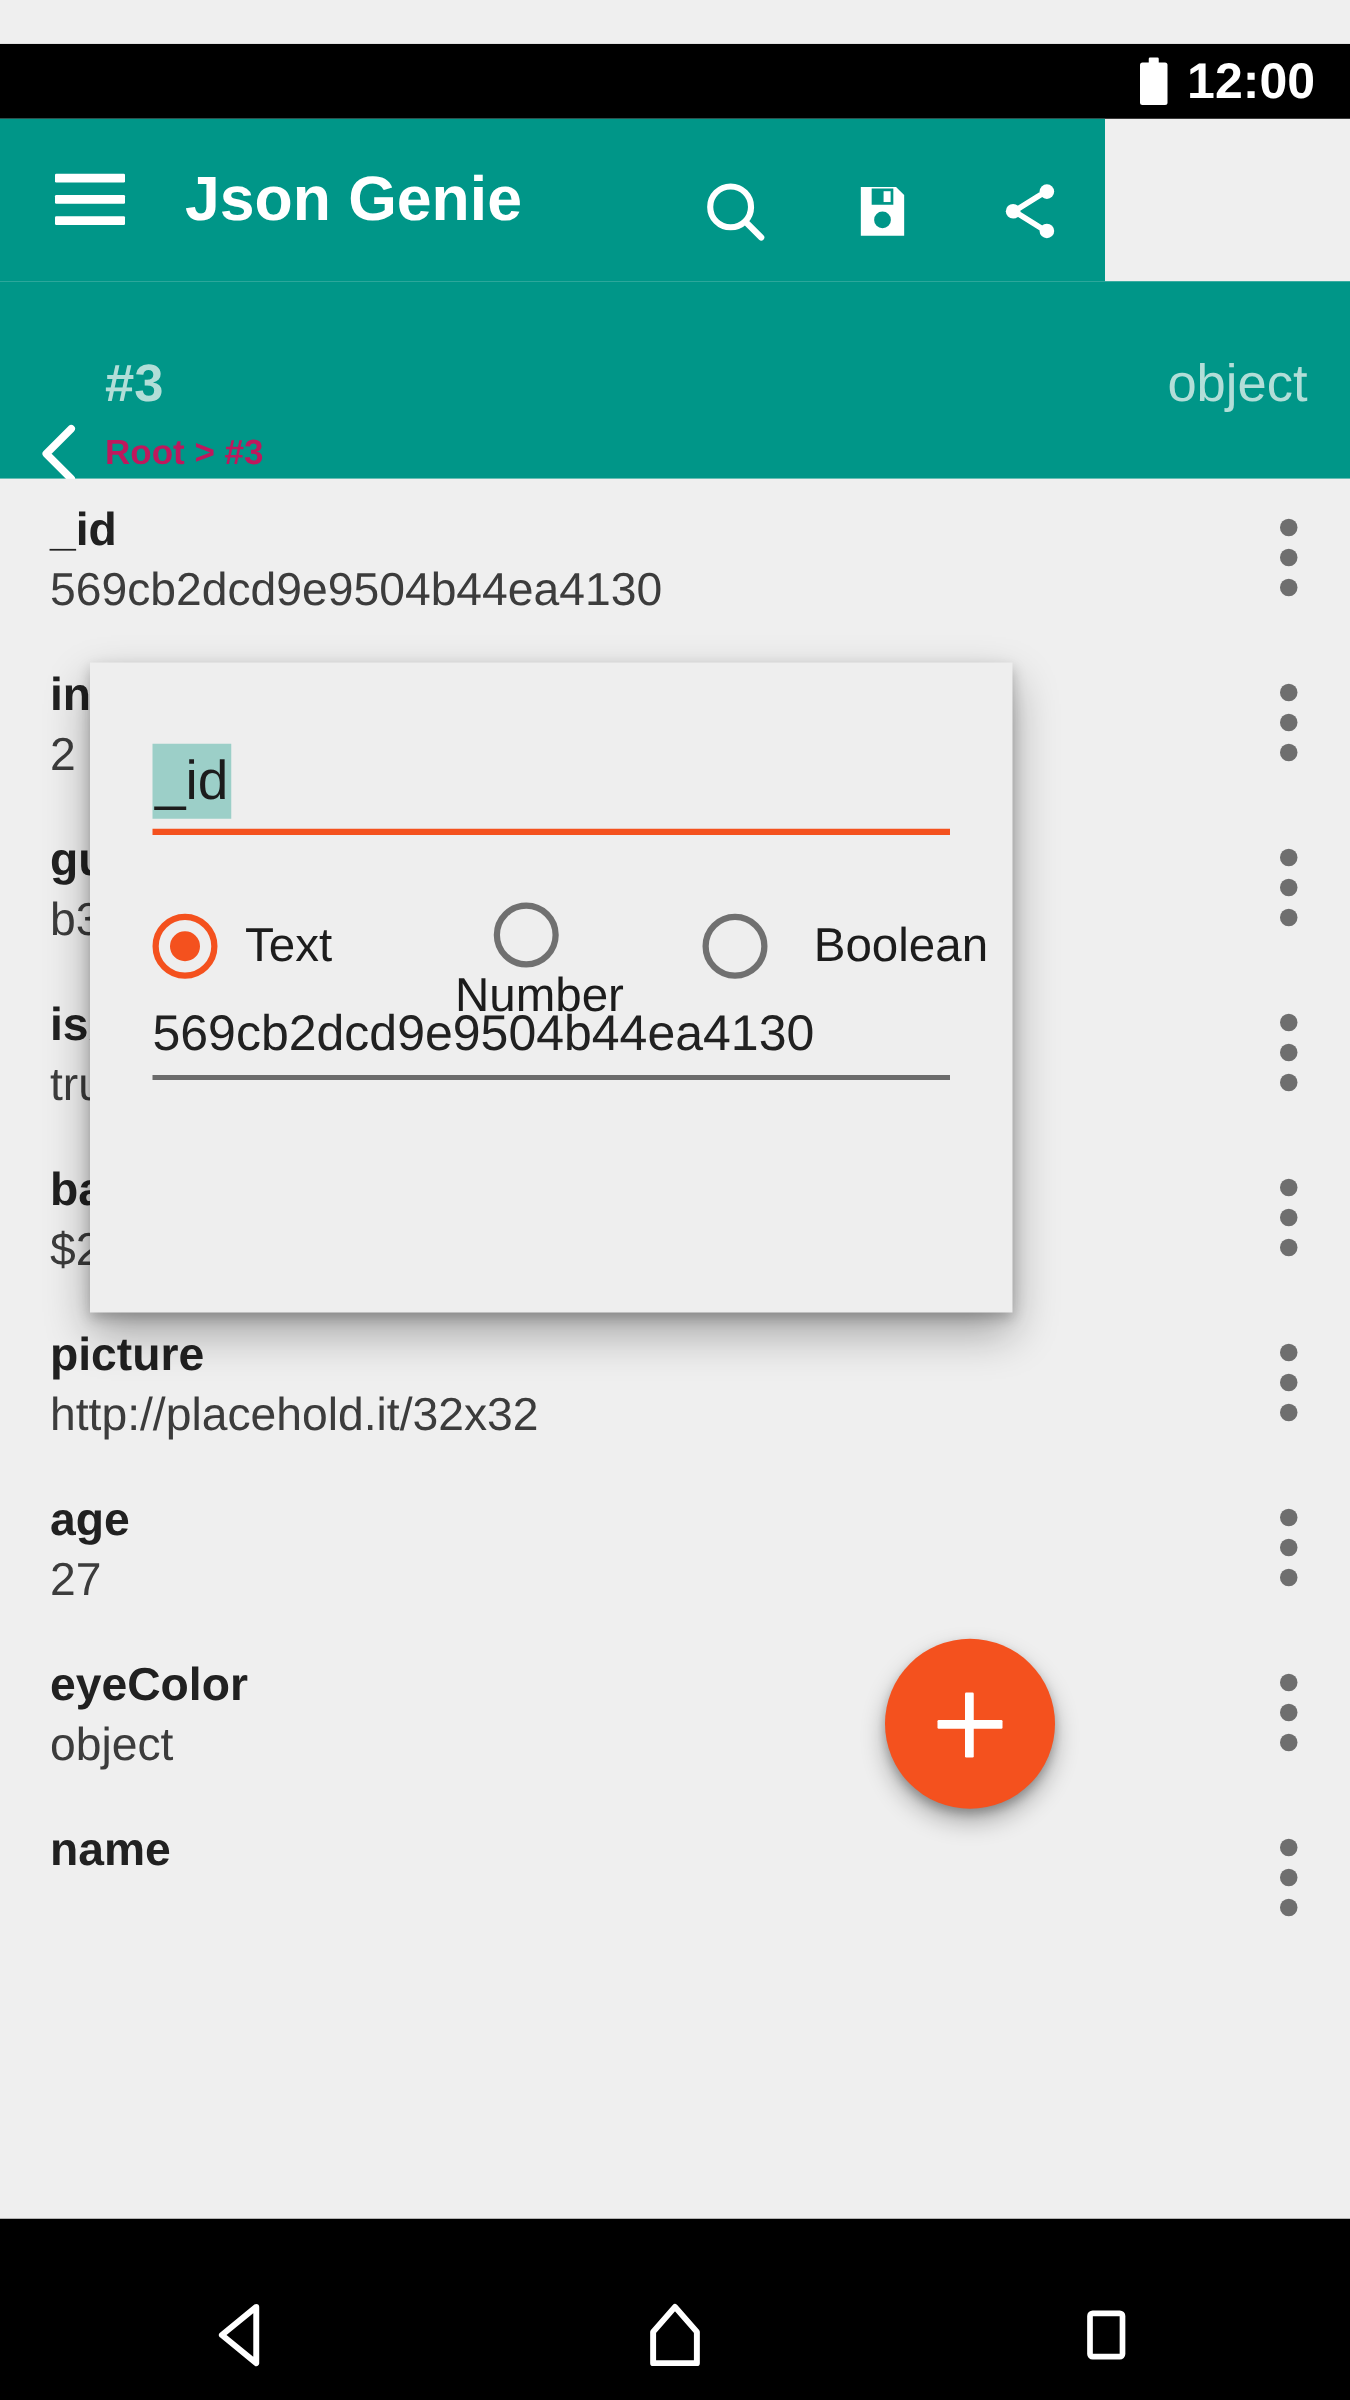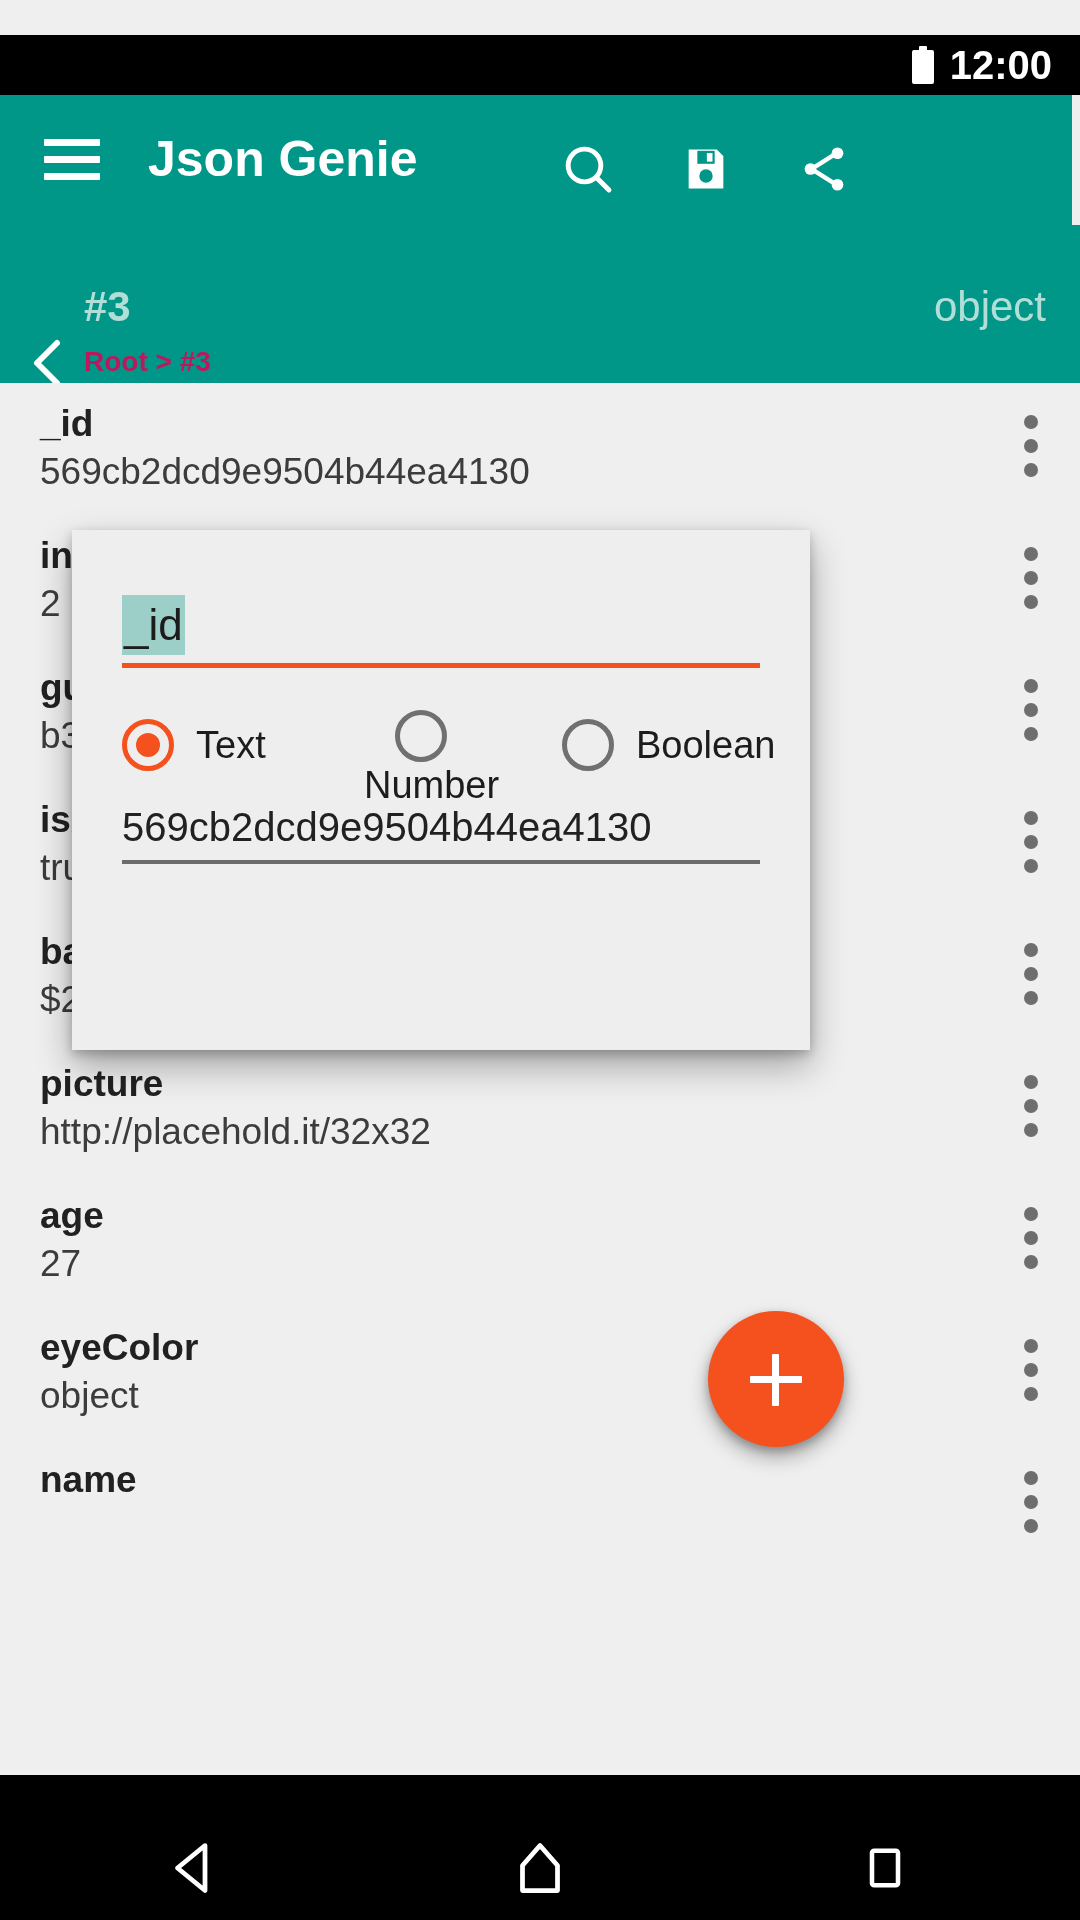--- a/index.html
+++ b/index.html
@@ -21,21 +21,21 @@
   .battery .body{
     position:absolute; left:0; top:4px; width:22px; height:34px; background:#fff; border-radius:2px;
   }
   .battery .tip{
     position:absolute; left:7px; top:0px; width:8px; height:5px; background:#fff; border-radius:1px;
   }
   .clock{ color:#fff; font-size:40px; font-weight:700; letter-spacing:0px; line-height:40px; }
 
   
   .appbar{
-    position:absolute; left:0; top:60px; width:1072px; height:130px;
+    position:absolute; left:0; top:60px; width:884px; height:130px;
     background:#009688;
   }
   .hamburger{
     position:absolute; left:44px; top:42px; width:56px; height:44px;
     cursor:pointer;
   }
   .hamburger i{
     position:absolute; left:0; width:56px; height:7px; background:#fff; border-radius:1px; display:block;
   }
   .hamburger i:nth-child(1){ top:2px; }
@@ -120,36 +120,36 @@
     position:absolute; left:0; top:0;
     font-size:44px; line-height:60px; color:#1c1c1c;
     background:#9ccfc8; padding:0 2px;
   }
   .key-underline{
     position:absolute; left:50px; top:133px; width:638px; height:5px; background:#f4511e;
   }
   .radios{
     position:absolute; left:50px; top:180px; width:650px; height:70px;
   }
-  .radio{ position:absolute; top:0; height:70px; display:flex; align-items:center; cursor:pointer; }
+  .radio{ position:absolute; top:12px; height:70px; display:flex; align-items:center; cursor:pointer; }
   .radio .dot{
     width:52px; height:52px; border-radius:50%; border:5px solid #707070;
     position:relative; flex:none;
   }
   .radio.on .dot{ border-color:#f4511e; }
   .radio.on .dot::after{
     content:""; position:absolute; left:9px; top:9px; width:24px; height:24px;
     border-radius:50%; background:#f4511e;
   }
   .radio span.lbl{
     margin-left:22px; font-size:38px; color:#1c1c1c; line-height:46px; white-space:nowrap;
   }
   .r1{ left:0px; }
   .r2{ left:220px;flex-direction:column; }
-  .r3{ left:440px; }
+  .r3{ left:440px;gap:15px; }
 
   .val-field{
     position:absolute; left:50px; top:268px; width:638px; height:58px;
     font-size:40px; color:#212121; line-height:58px; white-space:nowrap;
   }
   .val-underline{
     position:absolute; left:50px; top:330px; width:638px; height:4px; background:#6b6b6b;
   }
   .dlg-actions{
     position:absolute; left:0; top:410px; width:738px; height:70px;

